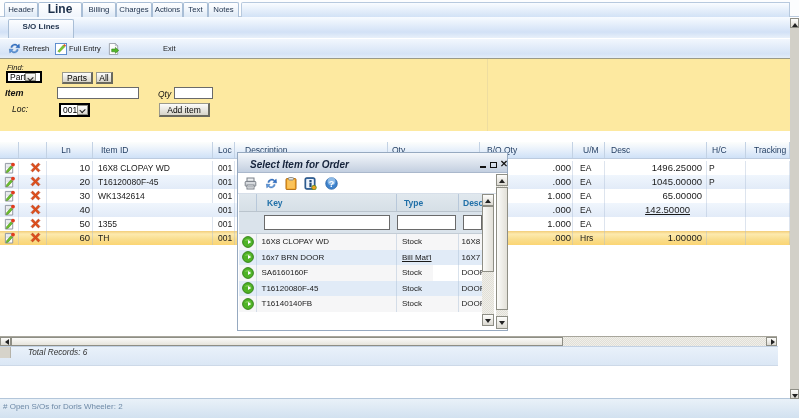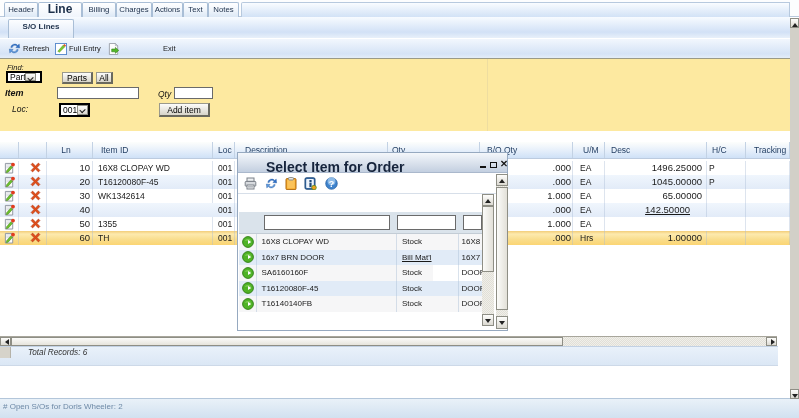--- a/index.html
+++ b/index.html
@@ -287,21 +287,21 @@
 <div id="vscroll" class="abs">
 <div class="sbtn" style="left:0;top:0;width:9px;height:10px;">
         <span style="position:absolute;left:1px;top:3px;border:3px solid transparent;border-bottom:4px solid #222;margin-top:-2px;"></span>
       </div>
 <div class="sbtn" style="left:0;top:371px;width:9px;height:10px;">
         <span style="position:absolute;left:1px;top:4px;border:3px solid transparent;border-top:4px solid #222;"></span>
       </div>
 </div>
 <div id="dlg" class="abs">
 <div id="dlgtitle">
-        <span style="position:absolute;left:28px;top:6px;font-weight:bold;color:#16243c;font-size:14px;">Select Item for Order</span>
+        <span style="position:absolute;left:12px;top:6px;font-weight:bold;color:#16243c;font-size:10px;font-style:italic;">Select Item for Order</span>
 <div style="position:absolute;left:242px;top:13px;width:6px;height:2px;background:#111;"></div>
 <div style="position:absolute;left:252px;top:8.5px;width:7px;height:6px;border:1.4px solid #111;"></div>
 <div style="position:absolute;left:262px;top:5px;font-weight:bold;color:#111;font-size:9.5px;">✕</div>
 </div>
 <div id="dlgtools">
         <span style="position:absolute;left:6px;top:3px;"><svg width="13" height="13" viewBox="0 0 13 13">
             <rect x="3" y="1" width="7" height="3.4" fill="#eef0f2" stroke="#7a8088"></rect>
             <rect x="1.2" y="4.4" width="10.6" height="4.8" rx="0.8" fill="#d7dade" stroke="#7a8088"></rect>
             <rect x="3" y="8" width="7" height="4" fill="#fcfcfc" stroke="#7a8088"></rect>
             <path d="M4 9.5 H9 M4 10.8 H9" stroke="#9aa0a8" stroke-width="0.7"></path>
@@ -323,20 +323,26 @@
             <rect x="5.4" y="3" width="2.2" height="2" fill="#204878"></rect>
             <rect x="5.4" y="5.6" width="2.2" height="4.6" fill="#204878"></rect>
             <circle cx="10" cy="10.6" r="2.3" fill="#f0a020" stroke="#568a20" stroke-width="0.8"></circle>
           </svg></span>
         <span style="position:absolute;left:87px;top:3px;"><svg width="13" height="13" viewBox="0 0 13 13">
             <circle cx="6.5" cy="6.5" r="5.8" fill="#3f83cc" stroke="#1f5a9e" stroke-width="0.7"></circle>
             <circle cx="6.5" cy="4.2" r="3.9" fill="#a8cdf2" opacity="0.75"></circle>
             <text x="6.5" y="9.6" font-size="9" font-weight="bold" fill="#ffffff" text-anchor="middle" font-family="Liberation Sans, sans-serif">?</text>
           </svg></span>
       </div>
+<div id="dhead" style="left:1px;top:41px;width:243px;height:18px;">
+<div class="hc" style="left:0;width:18px;"></div>
+<div class="hc" style="left:18px;width:140px;padding-left:10px;">Key</div>
+<div class="hc" style="left:158px;width:62px;padding-left:7px;">Type</div>
+<div class="hc" style="left:220px;width:24px;padding-left:4px;">Desc</div>
+</div>
 <div id="dfilter" style="left:1px;top:59px;width:243px;height:22px;">
 <div class="wininput" style="left:25px;top:3px;width:126px;height:15px;"></div>
 <div class="wininput" style="left:158px;top:3px;width:59px;height:15px;"></div>
 <div class="wininput" style="left:224px;top:3px;width:19px;height:15px;"></div>
 </div>
 <div class="drow drw" style="left:1px;top:81px;width:243px;">
 <div class="c" style="left:0;width:18px;">
           <span style="position:absolute;left:3px;top:1.5px;"><svg width="12" height="12" viewBox="0 0 12 12">
               <circle cx="6" cy="6" r="5.4" fill="#4fb326" stroke="#2e7a12" stroke-width="0.9"></circle>
               <path d="M2.6 4.4 A4.4 3.4 0 0 1 9.4 4.4 Z" fill="#a5e07c" opacity="0.75"></path>

